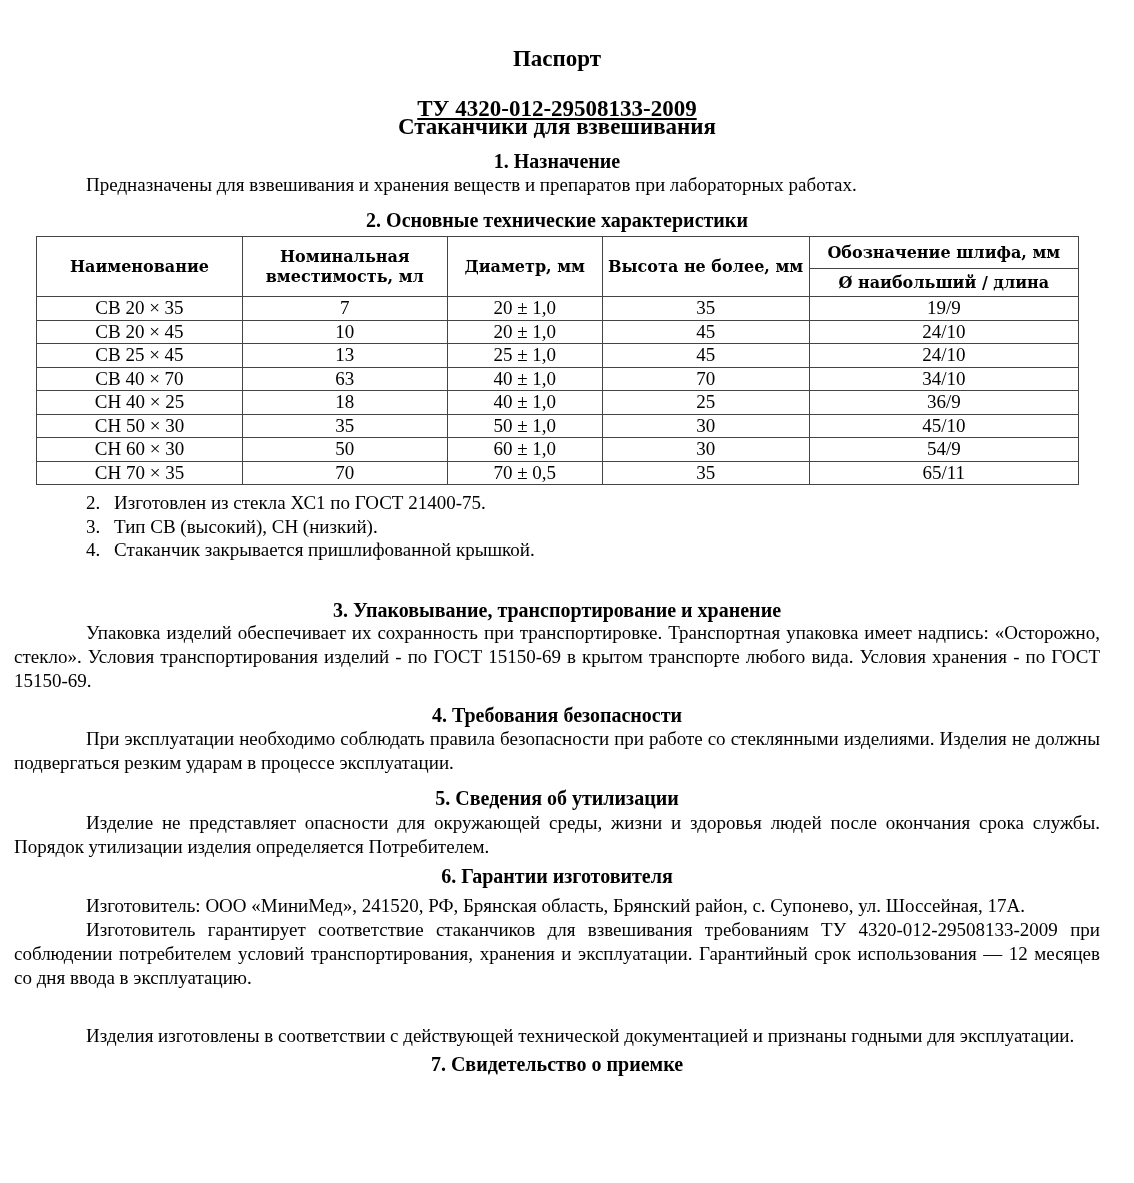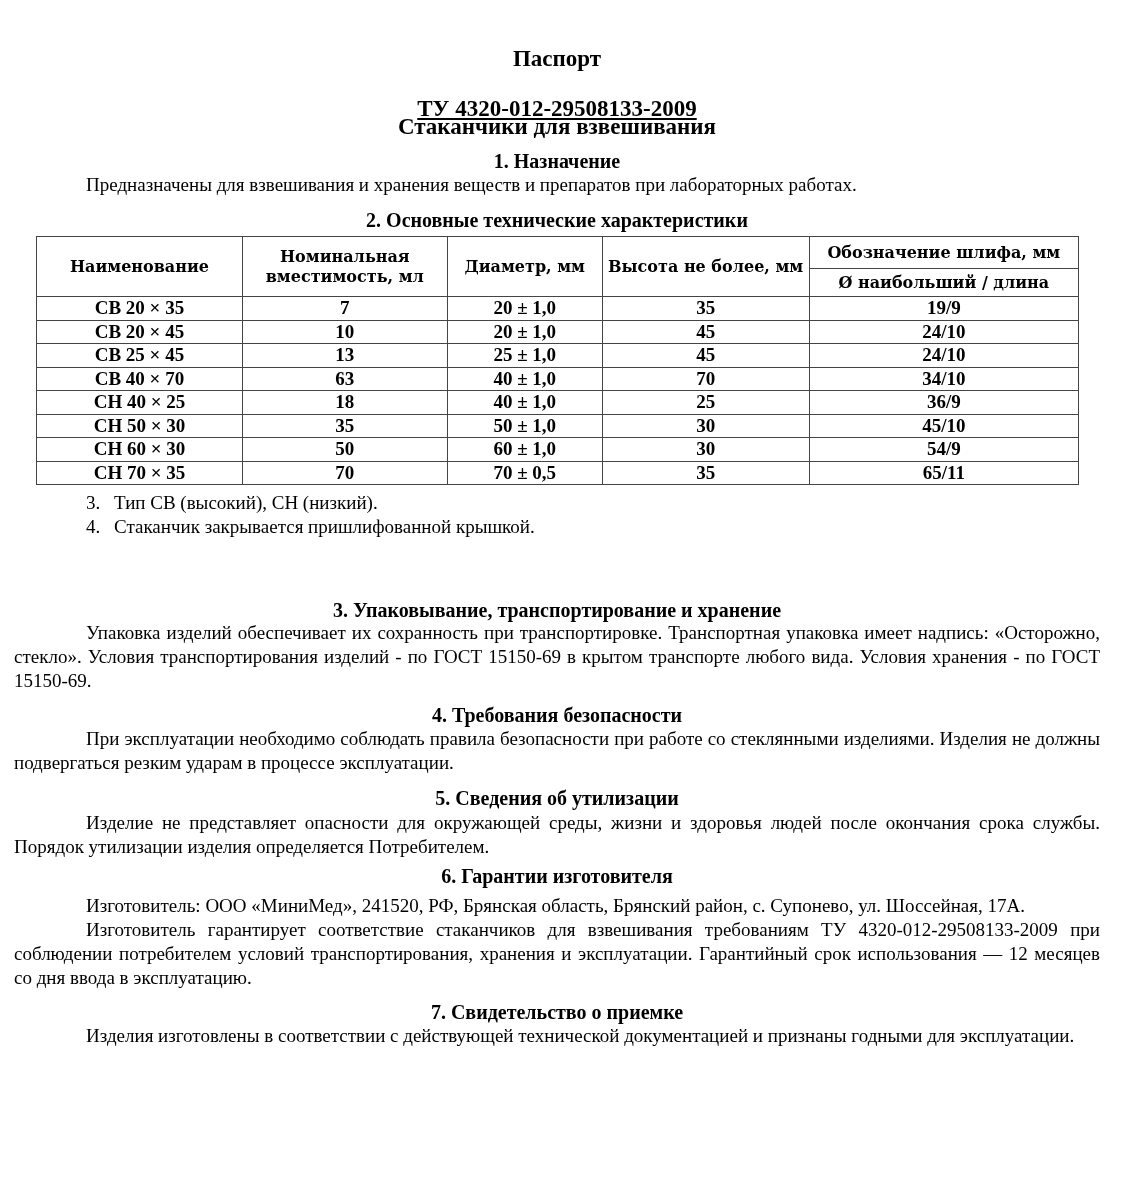--- a/index.html
+++ b/index.html
@@ -17,21 +17,21 @@
   .p { position: absolute; left: 0; width: 1086px; text-align: justify; line-height: 24px; font-size: 19px; }
   .p .ind { display: inline-block; width: 72px; }
   .p.nojust { text-align: left; }
 
   table.spec {
     position: absolute; left: 22px; top: 236px; width: 1043px;
     border-collapse: collapse; font-size: 19px;
   }
   table.spec th, table.spec td { border: 1.5px solid #444; text-align: center; padding: 0; }
   table.spec th { font-family: "DejaVu Serif", serif; font-weight: bold; font-size: 16px; line-height: 20px; }
-  table.spec td { height: 22.5px; line-height: 22px; font-weight: bold; }
+  table.spec td { height: 22.5px; line-height: 22px; }
   .col1 { width: 197px; margin-top: 43px; } .col2 { width: 196px; } .col3 { width: 148px; } .col4 { width: 198px; margin-left: 23px; } .col5 { width: 258px; margin-top: 37px; }
 
   ol.notes { position: absolute; left: 72px; top: 491px; margin: 0; padding: 0; list-style: none; font-size: 19px; }
   ol.notes li { line-height: 23.5px; }
   ol.notes .num { display: inline-block; width: 28px; }
 </style>
 </head>
 <body>
 
 <div class="page">
@@ -114,32 +114,33 @@
           <td>СН 70 × 35</td>
           <td>70</td>
           <td>70 ± 0,5</td>
           <td>35</td>
           <td>65/11</td>
         </tr>
       </tbody>
   </table>
 
   <ol class="notes" id="notes-list">
+      <li><span class="num">2.</span><span>Изготовлен из стекла ХС1 по ГОСТ 21400-75.</span></li>
       <li><span class="num">3.</span><span>Тип СВ (высокий), СН (низкий).</span></li>
       <li><span class="num">4.</span><span>Стаканчик закрывается пришлифованной крышкой.</span></li>
     </ol>
 
   <div class="h" style="top:599px">3.  Упаковывание, транспортирование и хранение</div>
   <div class="p" style="top:621px"><span class="ind"></span><span>Упаковка изделий обеспечивает их сохранность при транспортировке. Транспортная упаковка имеет надпись: «Осторожно, стекло». Условия транспортирования изделий - по ГОСТ 15150-69 в крытом транспорте любого вида. Условия хранения - по ГОСТ 15150-69.</span></div>
 
   <div class="h" style="top:704px">4.  Требования безопасности</div>
   <div class="p" style="top:727px"><span class="ind"></span><span>При эксплуатации необходимо соблюдать правила безопасности при работе со стеклянными изделиями. Изделия не должны подвергаться резким ударам в процессе эксплуатации.</span></div>
 
   <div class="h" style="top:787px">5.  Сведения об утилизации</div>
   <div class="p" style="top:811px"><span class="ind"></span><span>Изделие не представляет опасности для окружающей среды, жизни и здоровья людей после окончания срока службы. Порядок утилизации изделия определяется Потребителем.</span></div>
 
   <div class="h" style="top:865px">6.  Гарантии изготовителя</div>
   <div class="p nojust" style="top:894px"><span class="ind"></span><span>Изготовитель: ООО «МиниМед», 241520, РФ, Брянская область, Брянский район, с. Супонево, ул. Шоссейная, 17А.</span></div>
   <div class="p" style="top:918px"><span class="ind"></span><span>Изготовитель гарантирует соответствие стаканчиков для взвешивания требованиям ТУ 4320-012-29508133-2009 при соблюдении потребителем условий транспортирования, хранения и эксплуатации. Гарантийный срок использования — 12 месяцев со дня ввода в эксплуатацию.</span></div>
 
-  <div class="h" style="top:1001px">7.  Свидетельство о приемке</div>
+  <div class="h" style="top:1053px">7.  Свидетельство о приемке</div>
   <div class="p" style="top:1024px"><span class="ind"></span><span>Изделия изготовлены в соответствии с действующей технической документацией и признаны годными для эксплуатации.</span></div>
 </div>
 
 </body></html>

